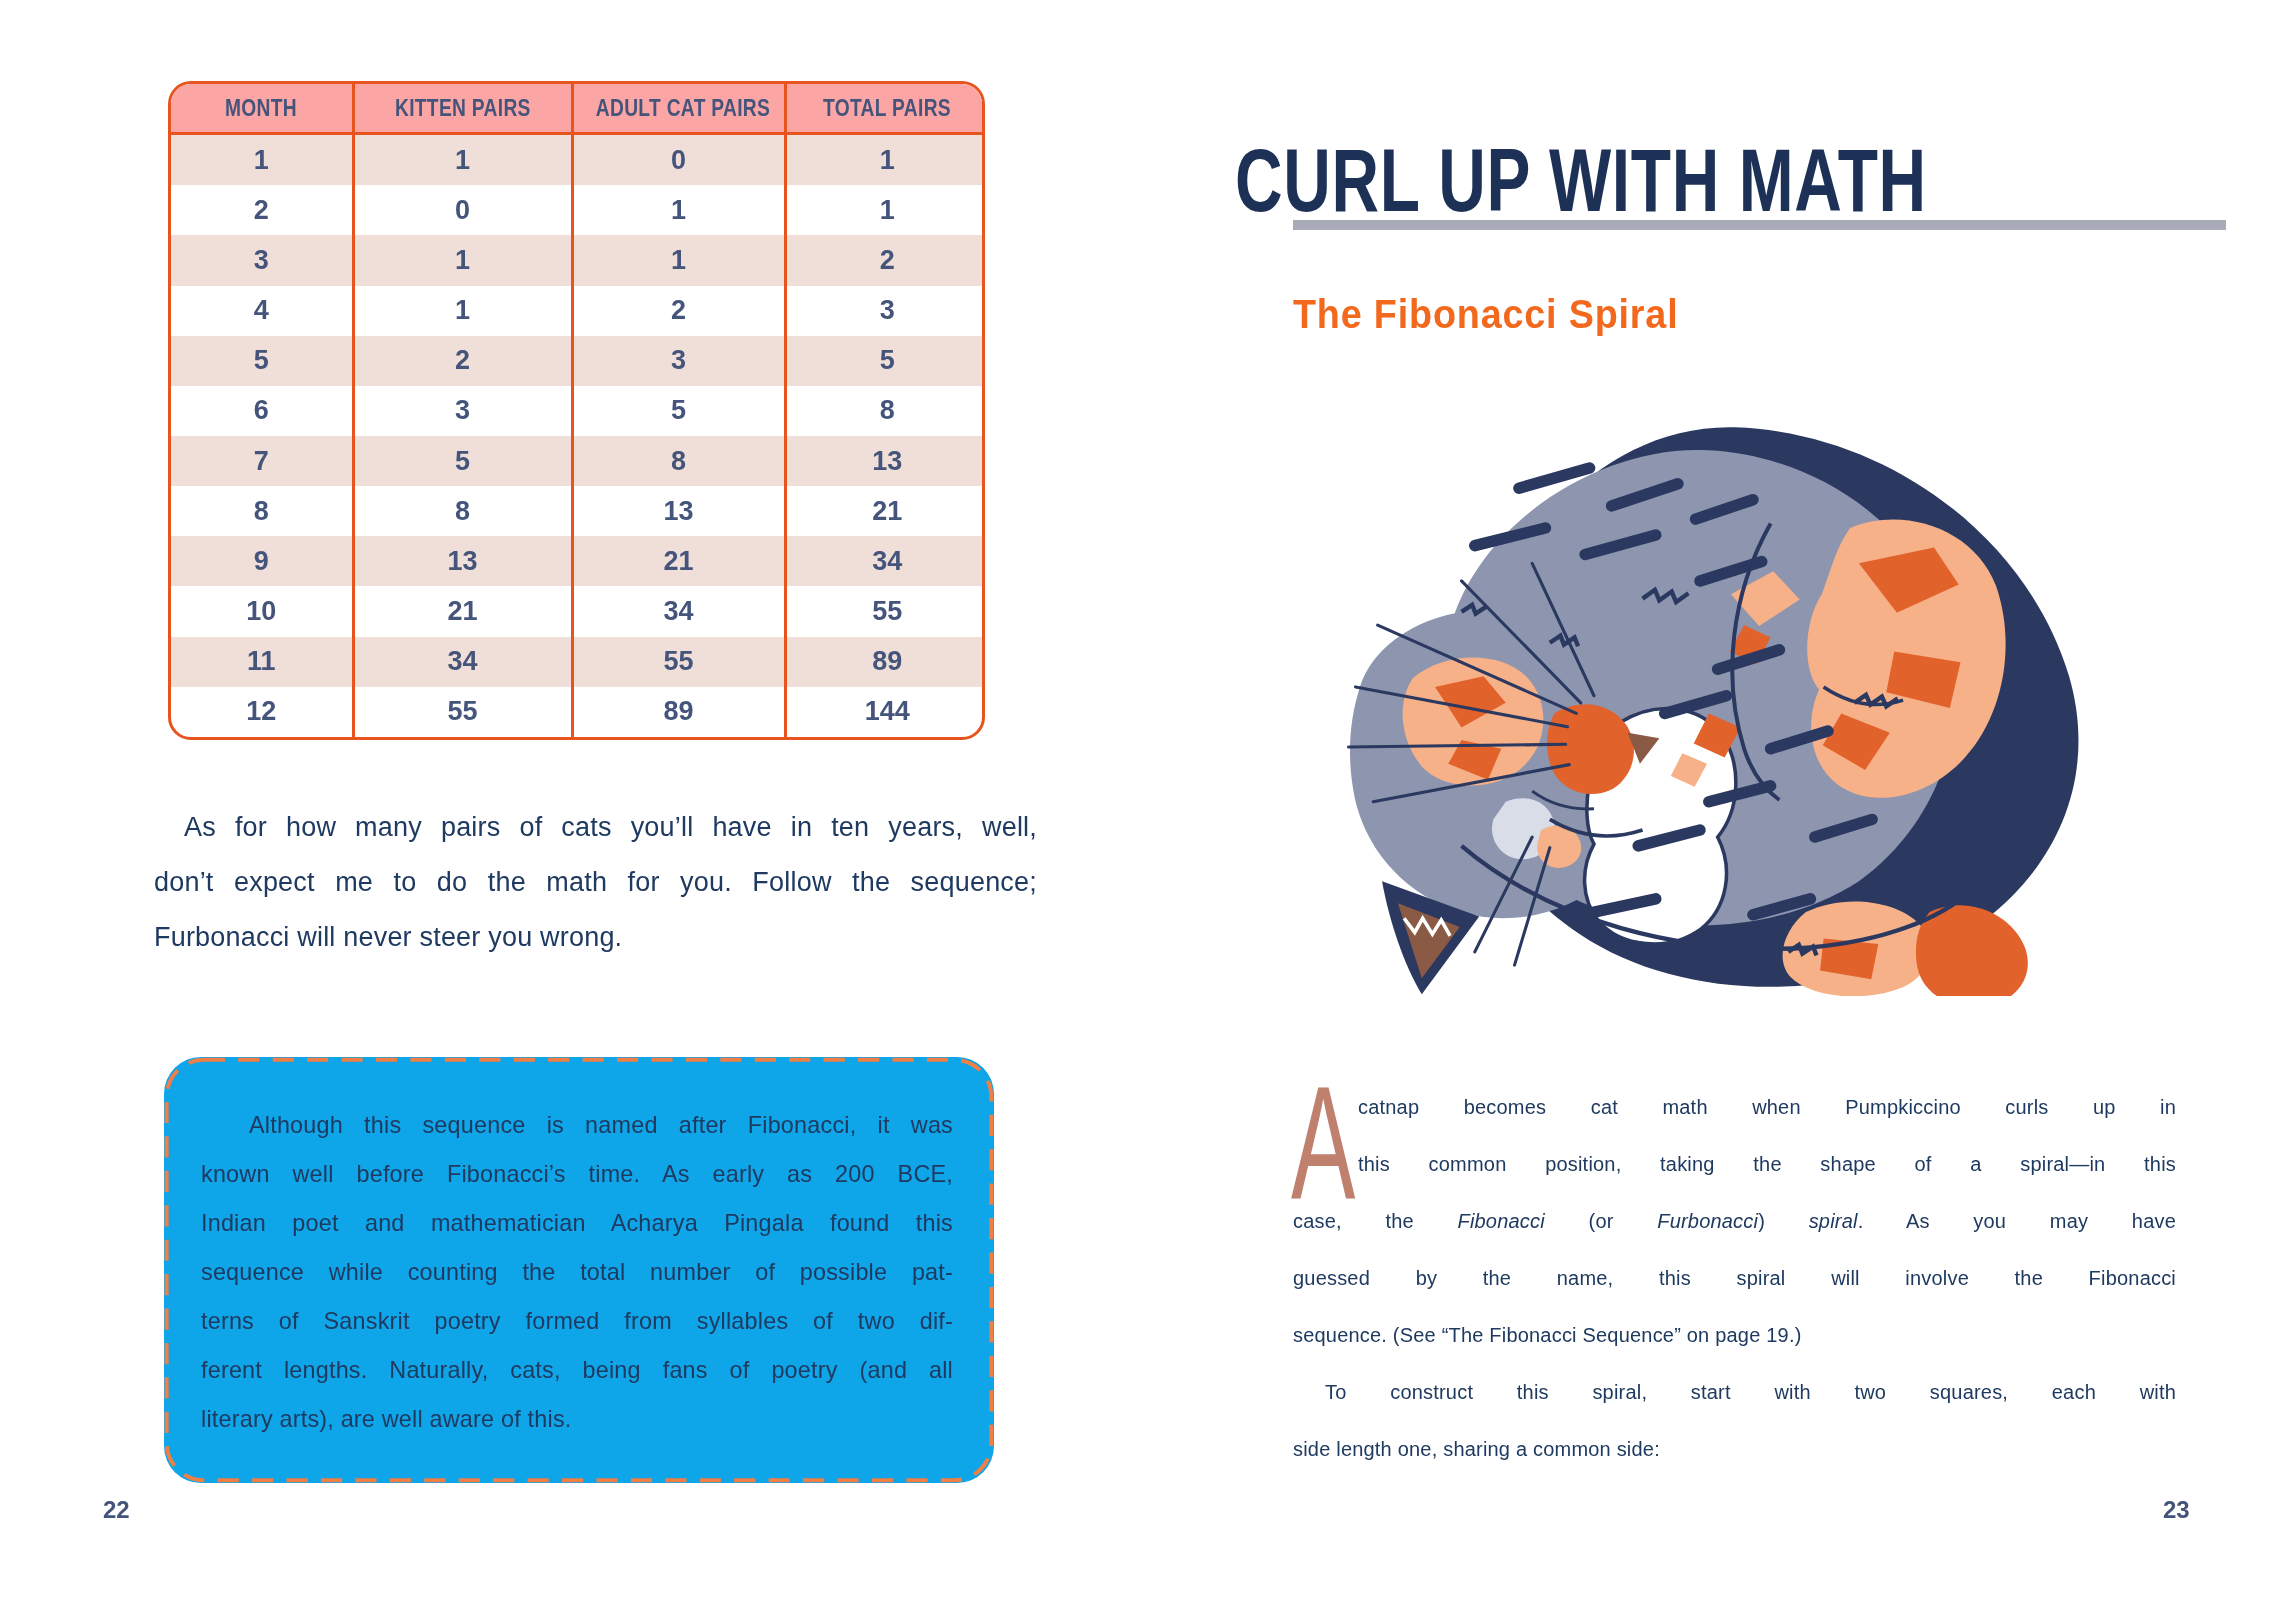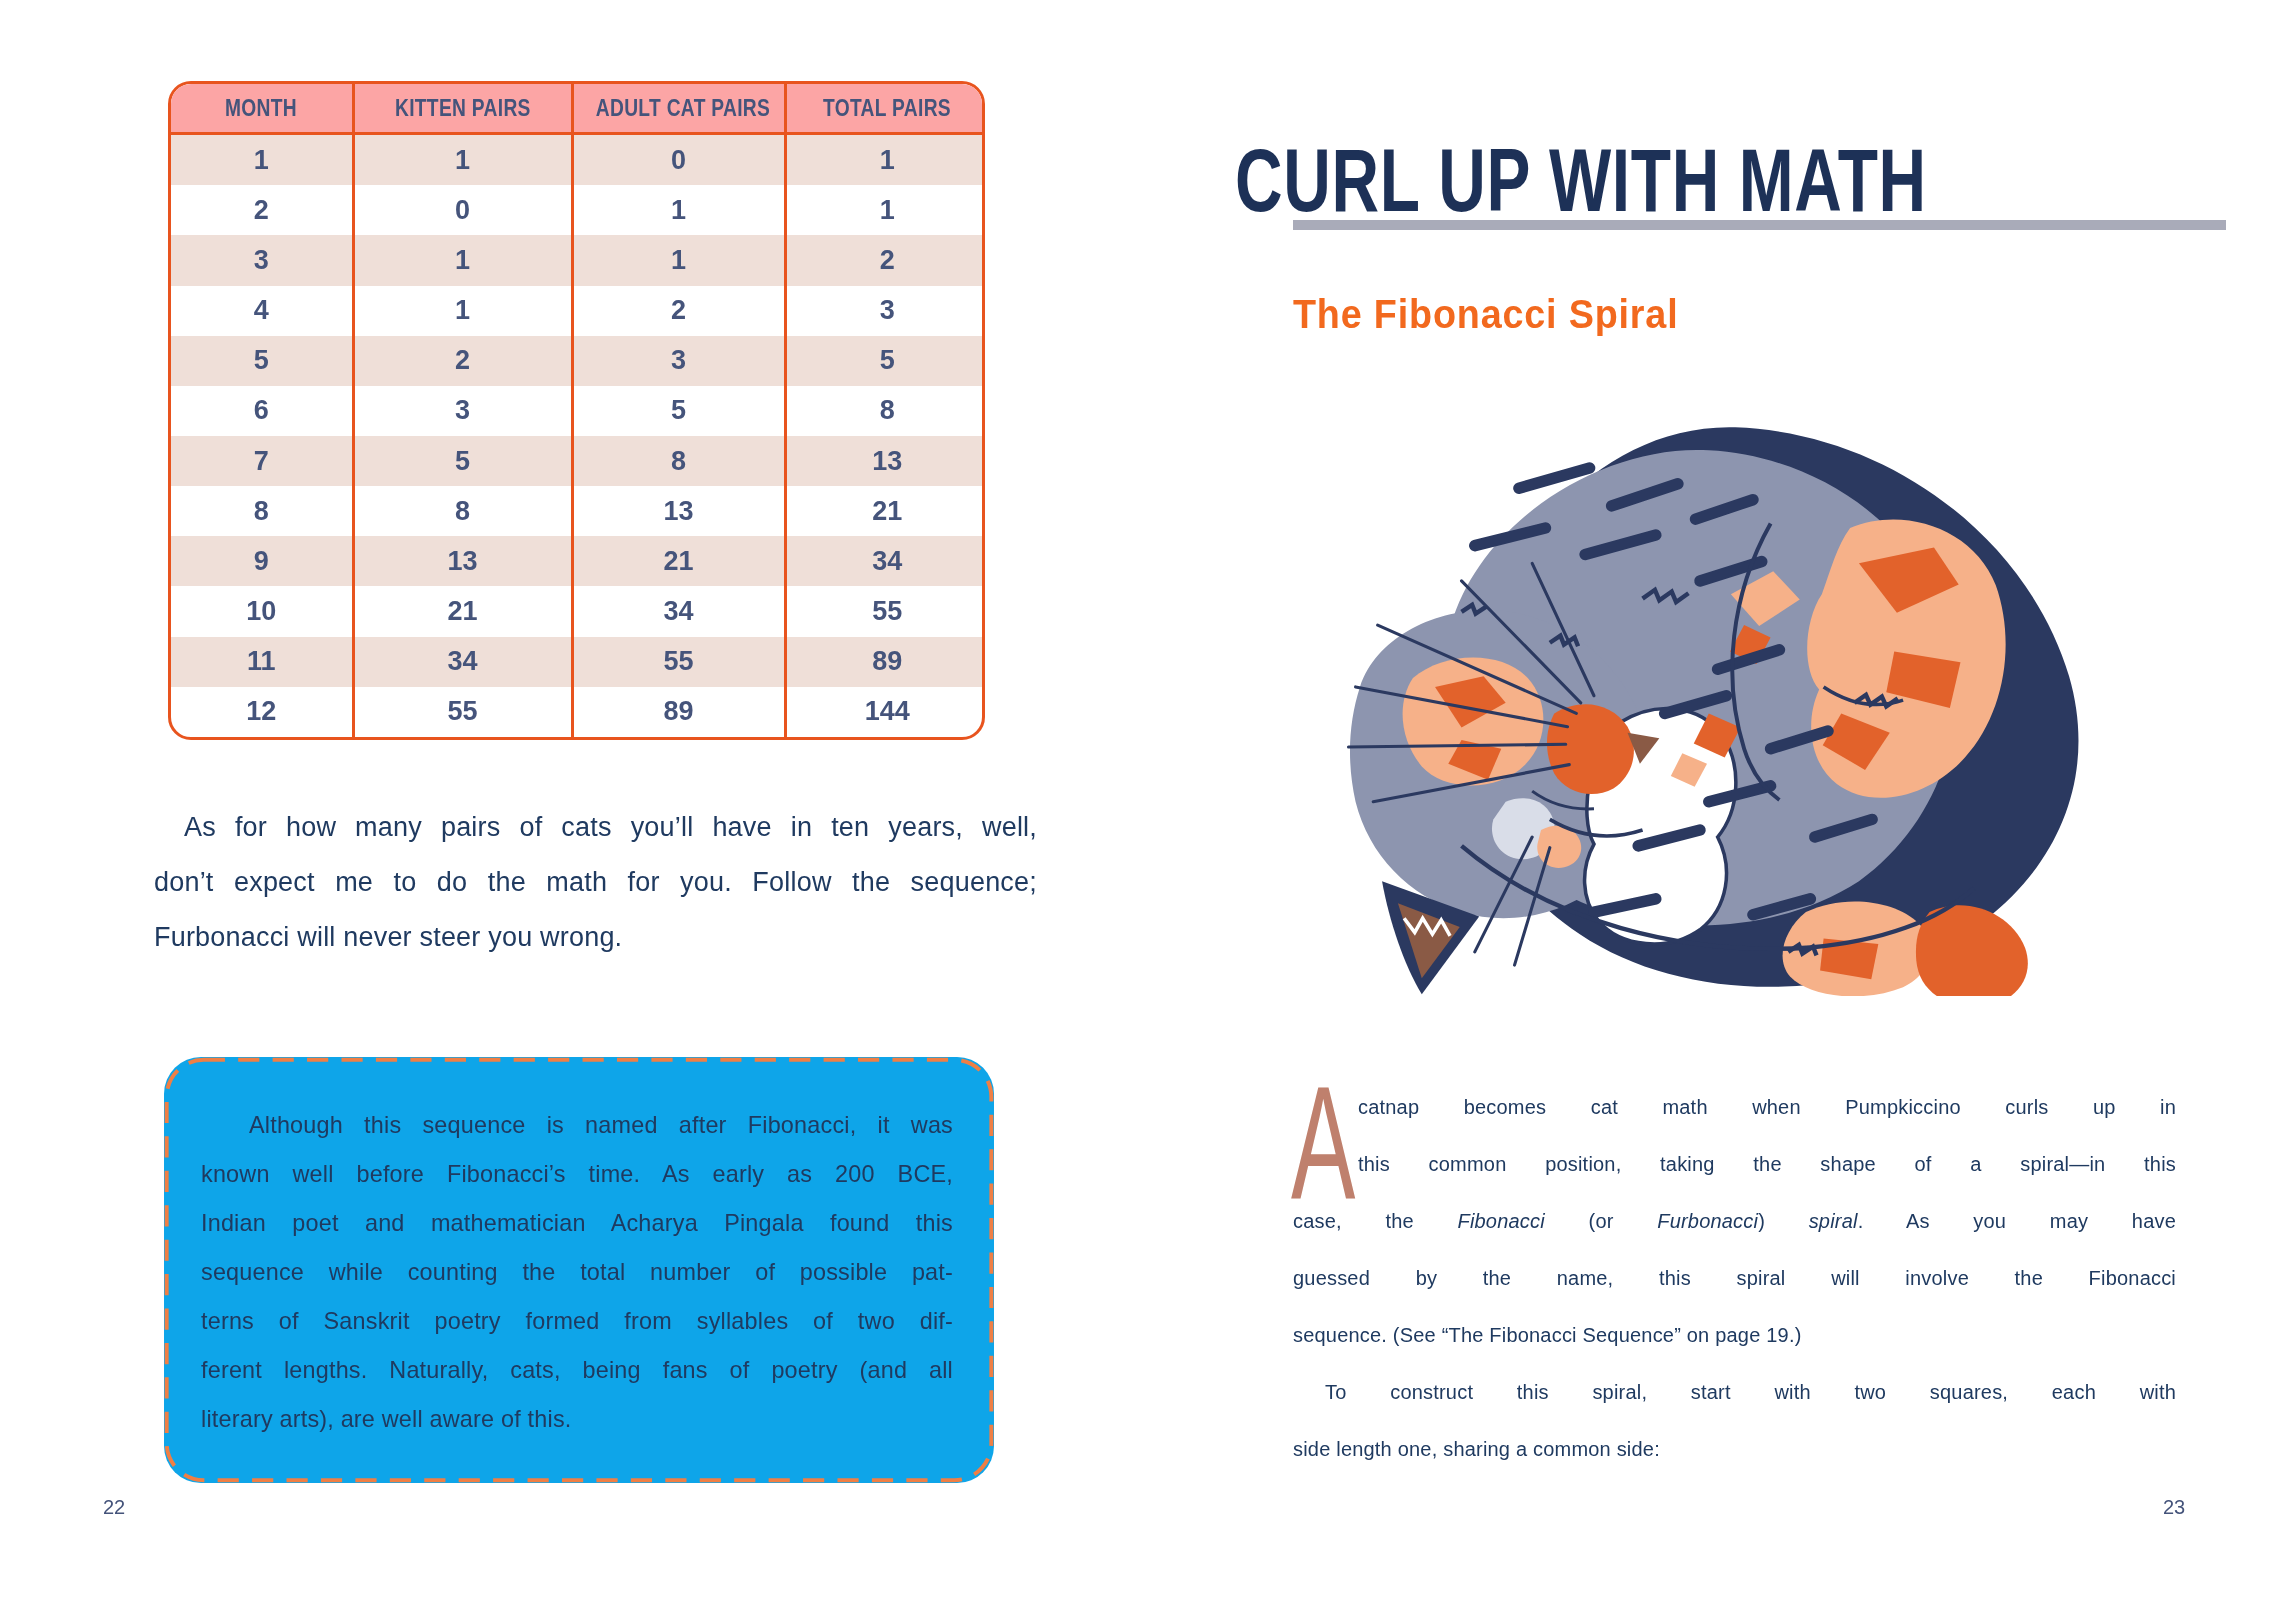--- a/index.html
+++ b/index.html
@@ -25,21 +25,21 @@
   .just{text-align:justify;text-align-last:justify;}
   .ind{text-indent:30px;}
 
   .callout{position:absolute;left:164px;top:1057px;width:830px;height:426px;
            background:#0ea5e9;border-radius:37px;}
   .callout-border{position:absolute;left:0;top:0;}
   .callout-text{position:absolute;left:37px;top:44px;width:752px;
                 font-size:23.4px;line-height:49px;letter-spacing:0.2px;color:#1f3a60;}
   .callout-text .ind{text-indent:48px;}
 
-  .pn{position:absolute;font-size:20px;color:#44537a;}
+  .pn{position:absolute;font-size:24px;color:#44537a;font-weight:bold;}
   .pn-left{left:103px;top:1496px;}
   .pn-right{left:2163px;top:1496px;}
 
   
   .chapter-title{position:absolute;left:1235px;top:129px;white-space:nowrap;}
   .chapter-title span{display:inline-block;font-size:89px;font-weight:bold;color:#1d3157;
                       transform:scaleX(.74);transform-origin:left bottom;letter-spacing:0.9px;}
   .title-rule{position:absolute;left:1293px;top:220px;width:933px;height:9.7px;background:#a9abb9;}
   .section-heading{position:absolute;left:1293px;top:291px;white-space:nowrap;}
   .section-heading span{display:inline-block;font-size:41px;font-weight:bold;color:#f2691e;

